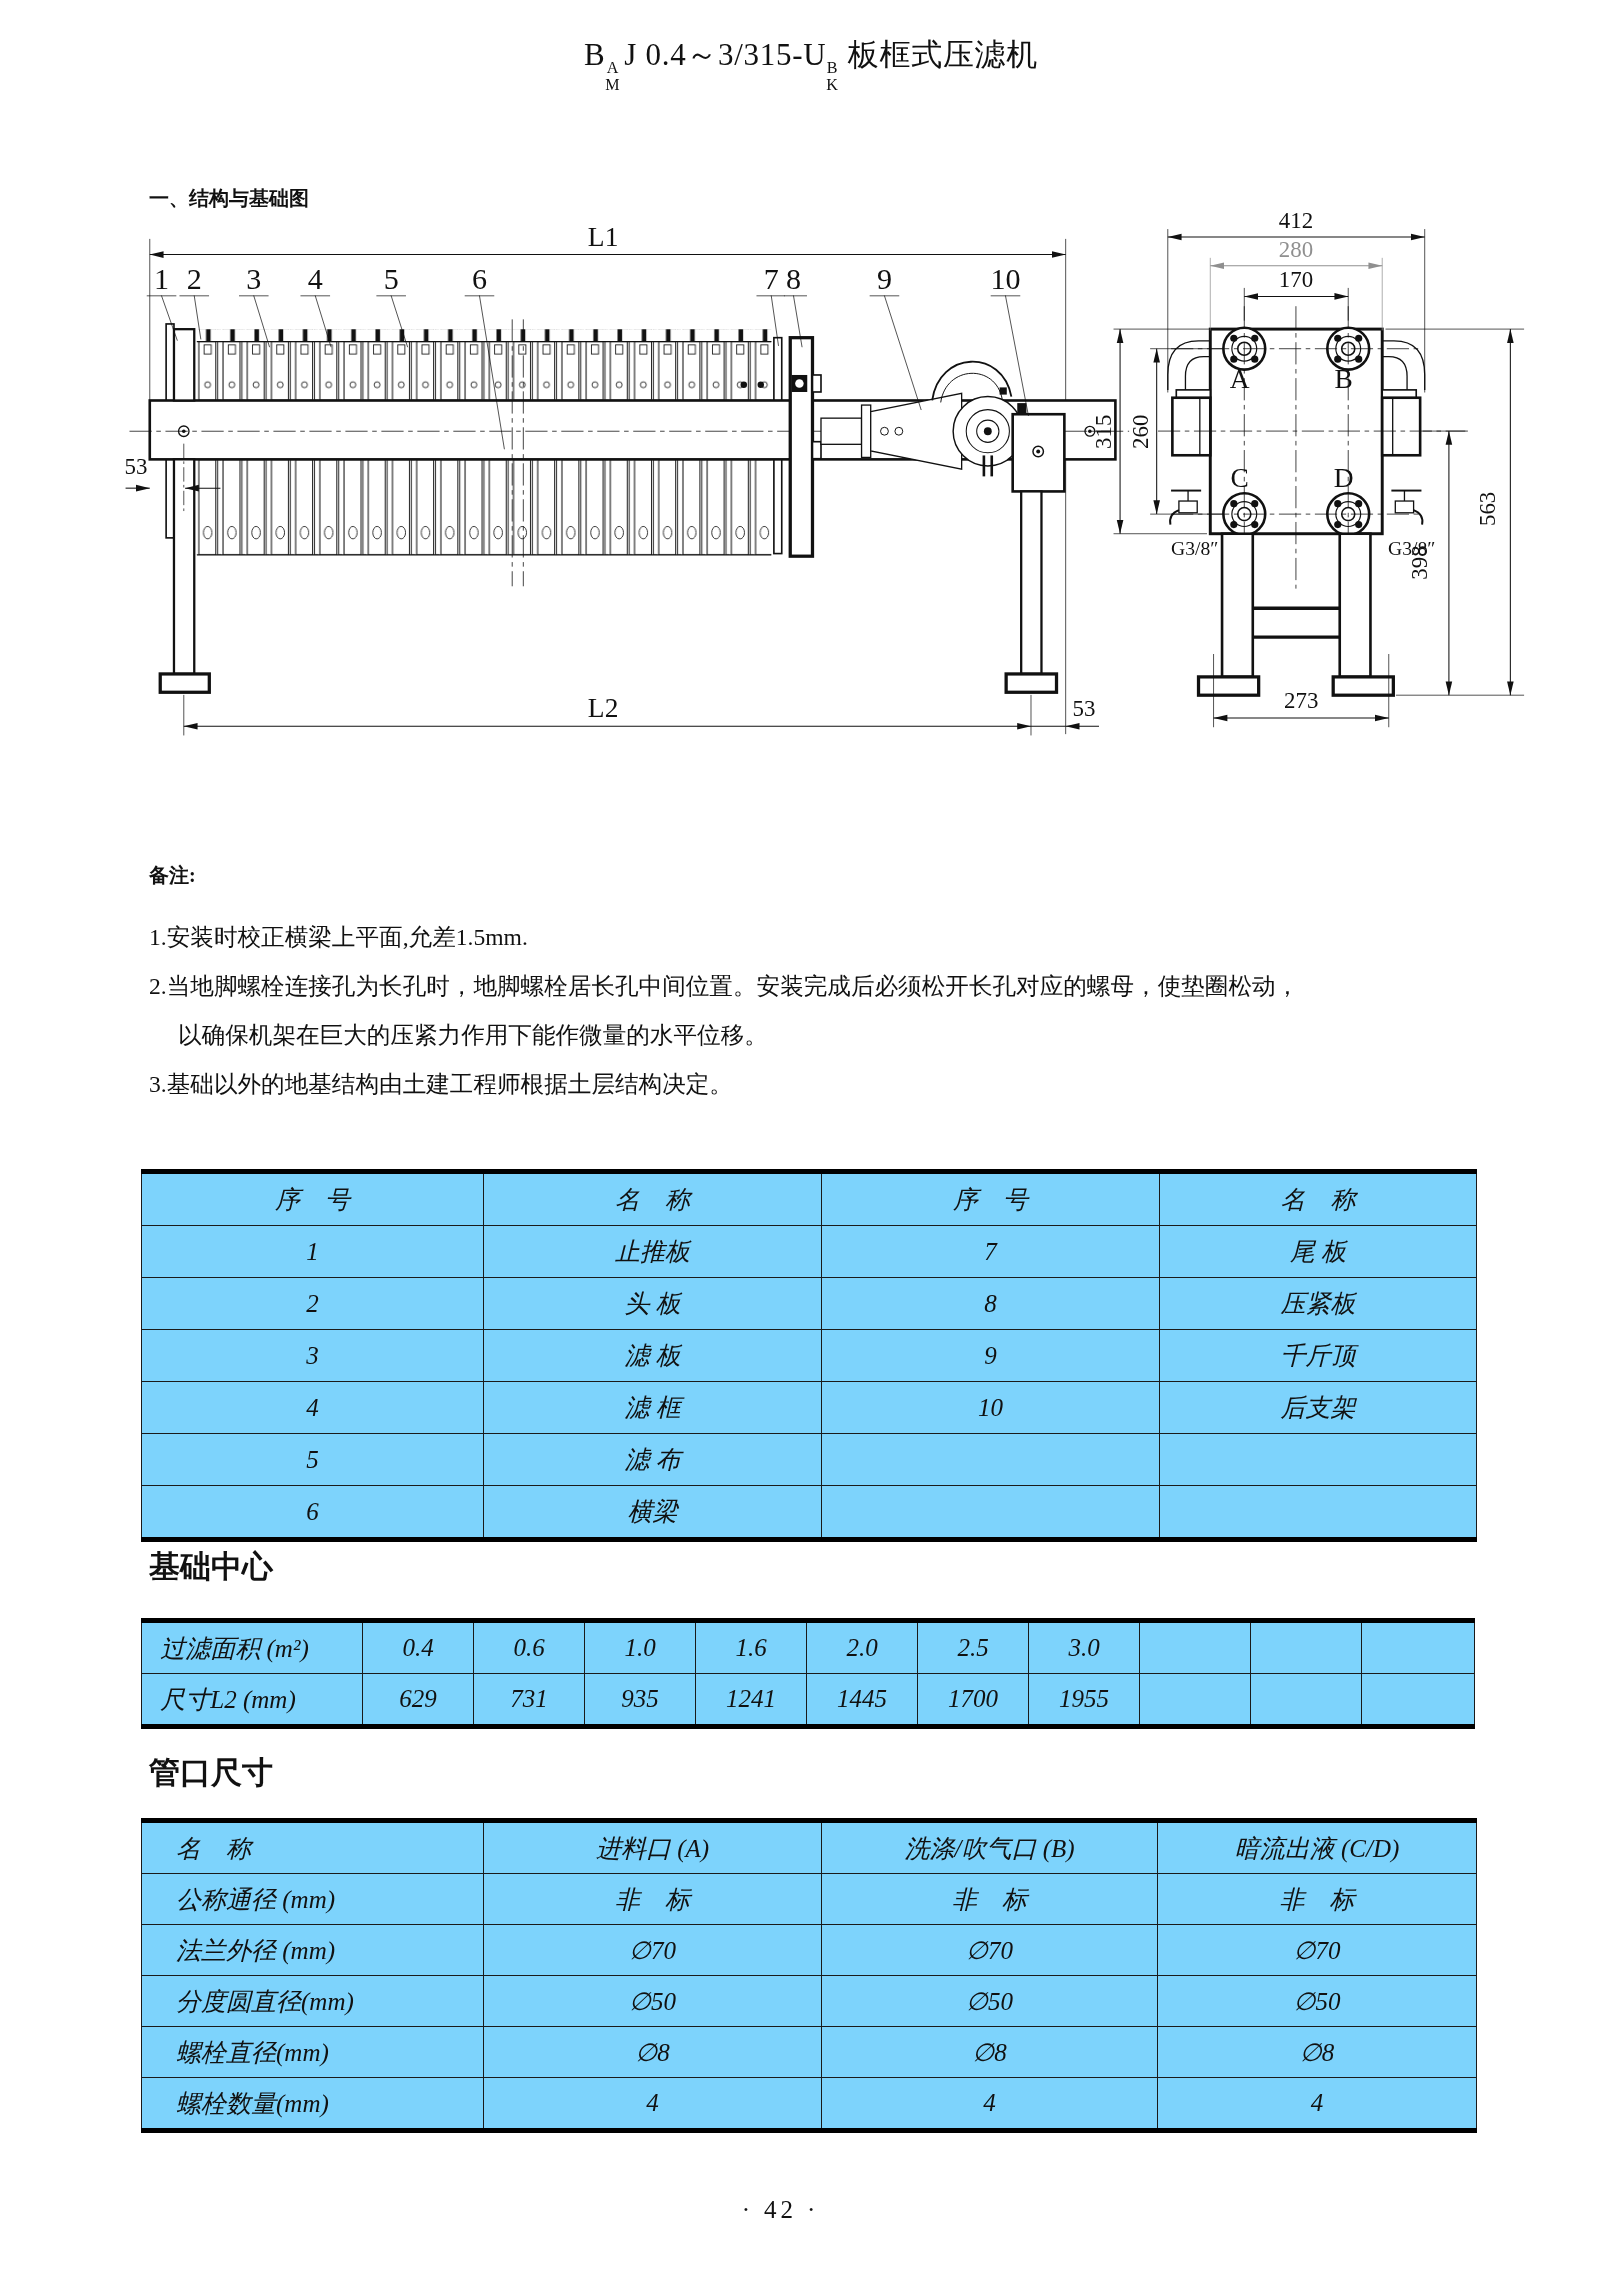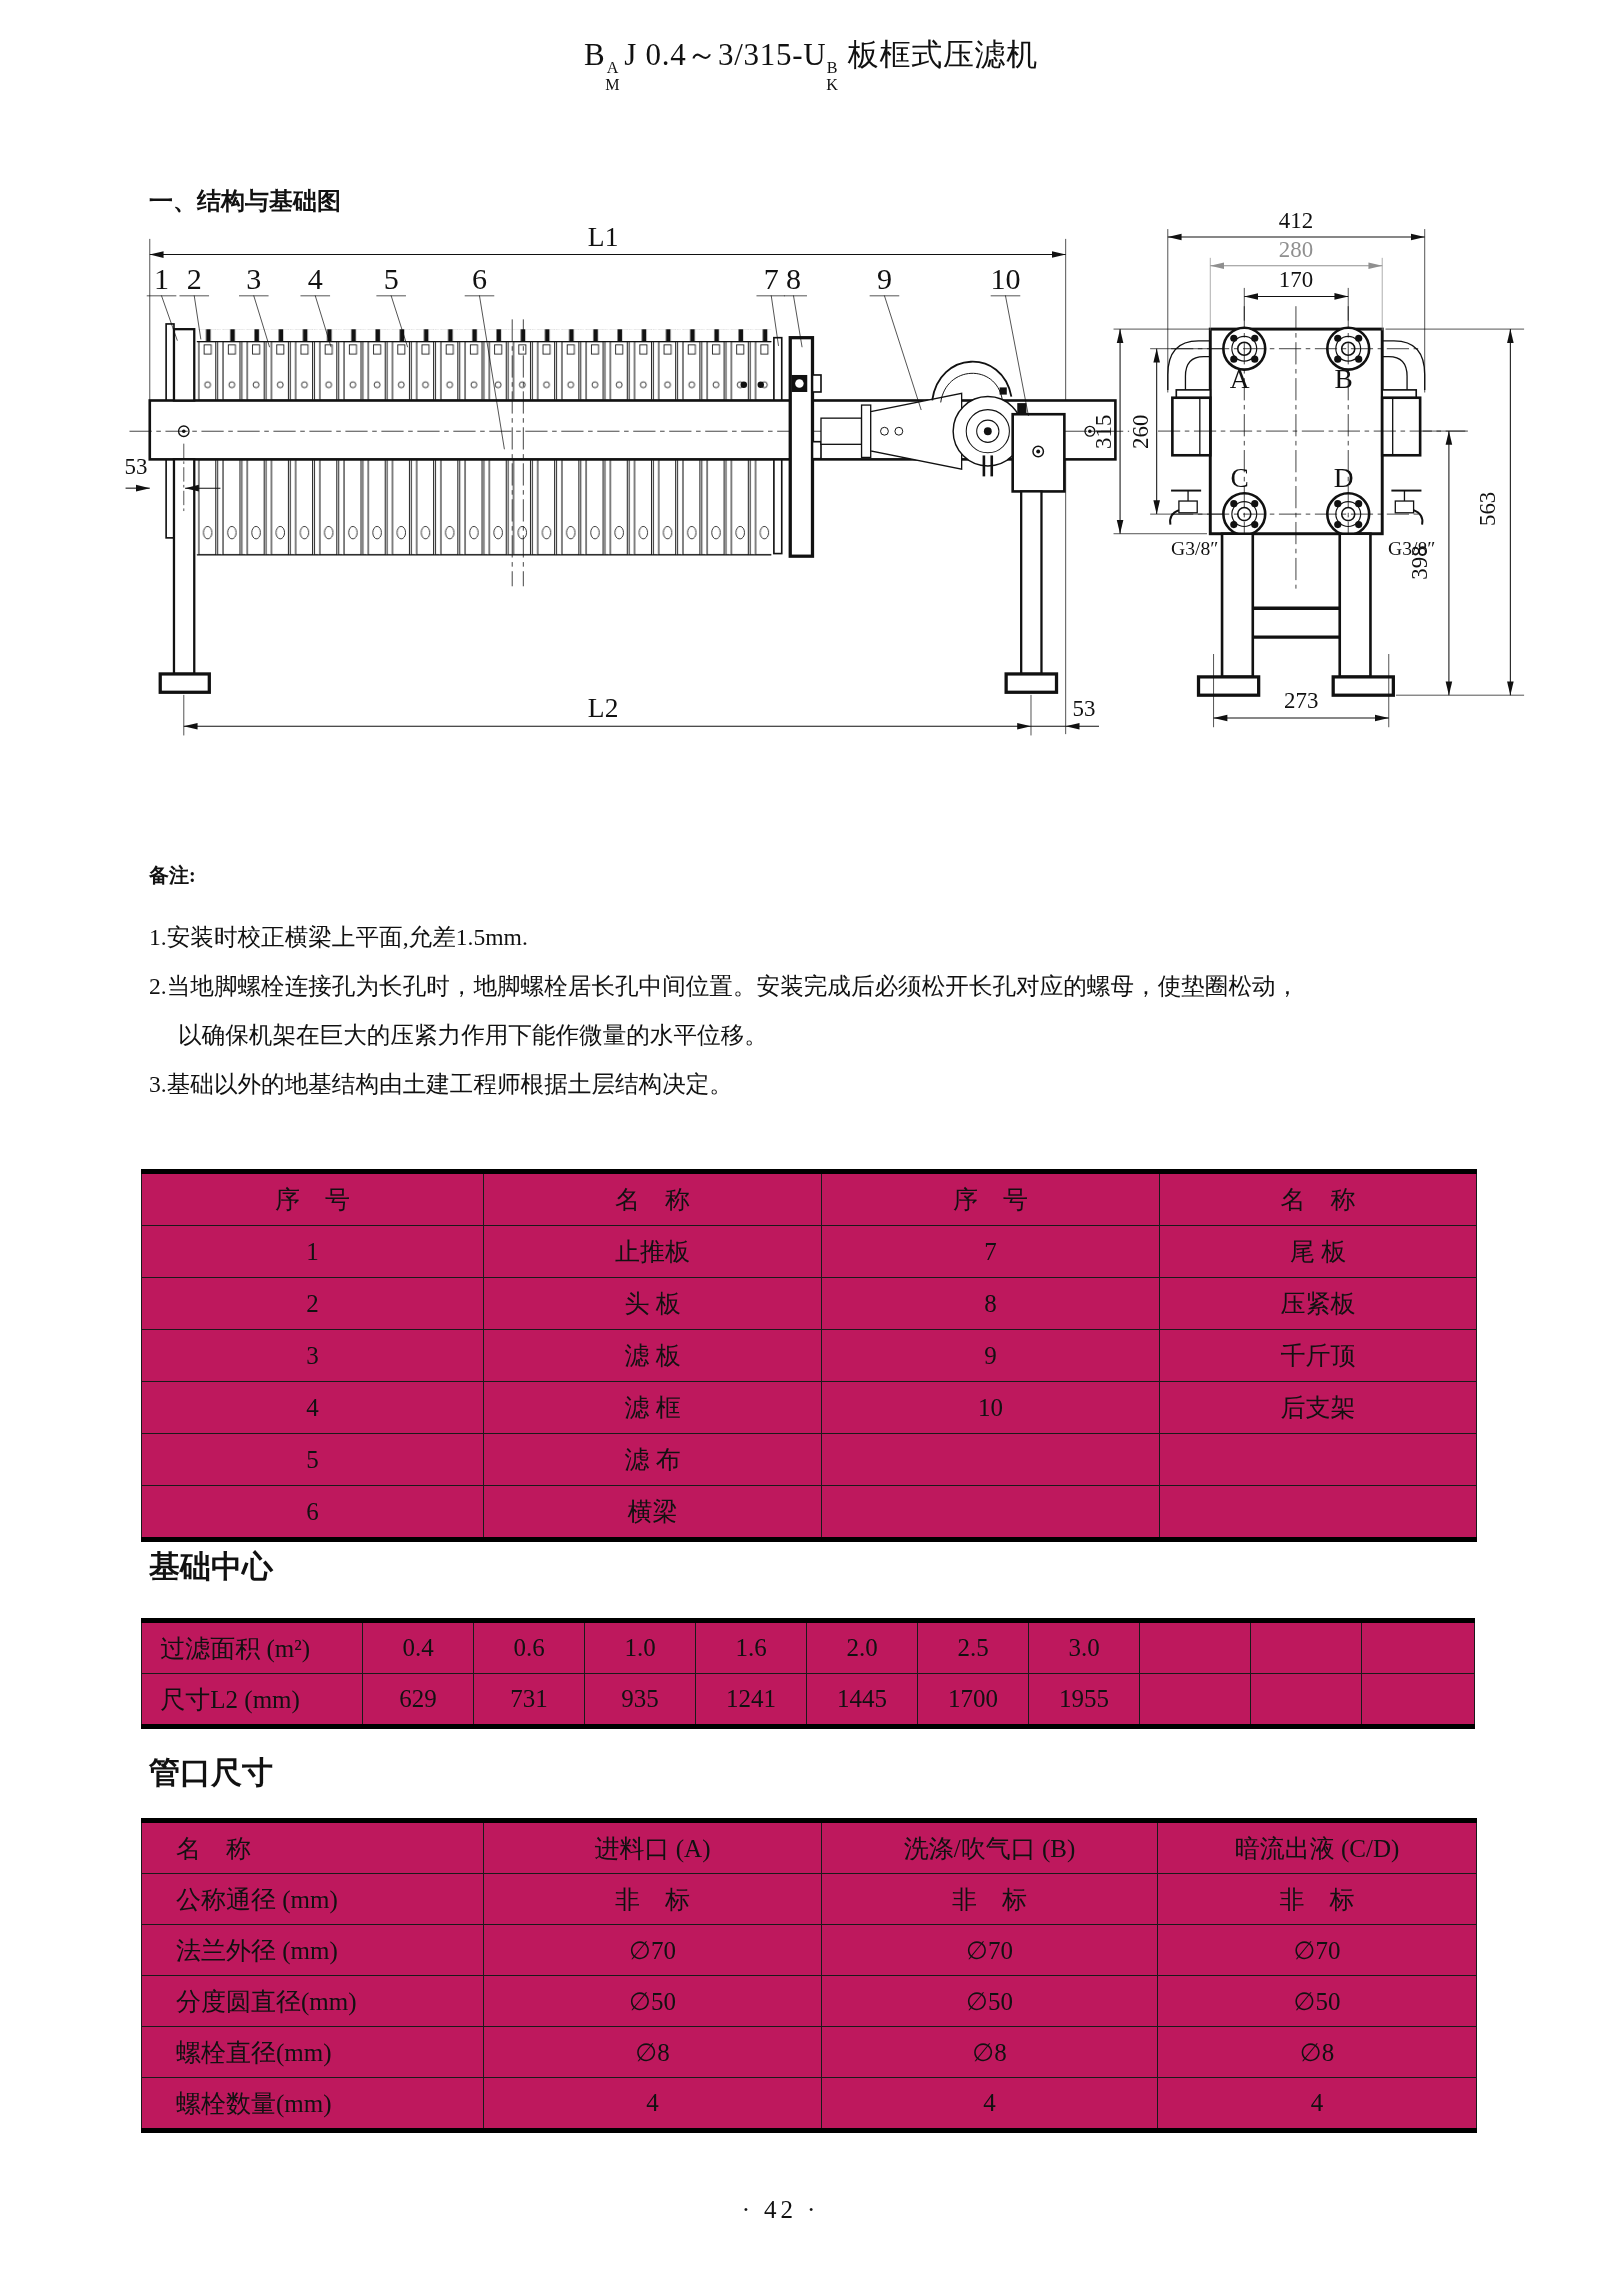--- a/index.html
+++ b/index.html
@@ -7,30 +7,30 @@
     position:relative;width:1622px;height:2295px;background:#ffffff;
     font-family:"Liberation Serif","DejaVu Serif",serif;color:#111;overflow:hidden;
   }
   .abs{position:absolute;}
   
   .title{left:0;top:34px;width:1622px;text-align:center;font-size:31px;letter-spacing:0.7px;white-space:nowrap;}
   .stk{display:inline-flex;flex-direction:column;font-size:0.52em;line-height:1.05;vertical-align:-0.52em;text-align:center;}
   .stk span{display:block;}
   .tmid{margin-left:3.9px;}
   .ttail{margin-left:9.2px;}
-  .sec-head{left:149px;top:185px;font-size:24px;font-weight:bold;}
+  .sec-head{left:149px;top:185px;font-size:20px;font-weight:bold;}
   
   .notes{left:149px;top:862px;width:1387px;}
   .notes-head{font-size:20px;font-weight:bold;margin:0 0 23.6px 0;}
   .note-line{font-size:23.6px;line-height:49px;margin:0;white-space:nowrap;}
   .note-indent{padding-left:29px;}
   
-  table.t{border-collapse:collapse;table-layout:fixed;background:#be185d;
+  table.t{border-collapse:collapse;table-layout:fixed;background:#7dd3fc;
     border-top:5.9px solid #000;border-bottom:5.9px solid #000;
-    border-left:1.3px solid #1a1a1a;border-right:1.3px solid #1a1a1a;}
+    border-left:1.3px solid #1a1a1a;border-right:1.3px solid #1a1a1a;font-style:italic;}
   table.t td{border:1.3px solid #1a1a1a;text-align:center;font-size:25px;padding:0;
     font-family:"Liberation Serif","DejaVu Serif",serif;}
   .parts  td{height:51px;}
   .found  td{height:50px;}
   .ports  td{height:50px;}
   .found td.lbl{text-align:left;padding-left:18.3px;}
   .ports td.lbl{text-align:left;padding-left:34px;}
   .hd{left:149px;font-size:31px;font-weight:bold;}
   
   .footer{left:141px;top:2150px;width:1481px;font-size:21.6px;white-space:nowrap;}

